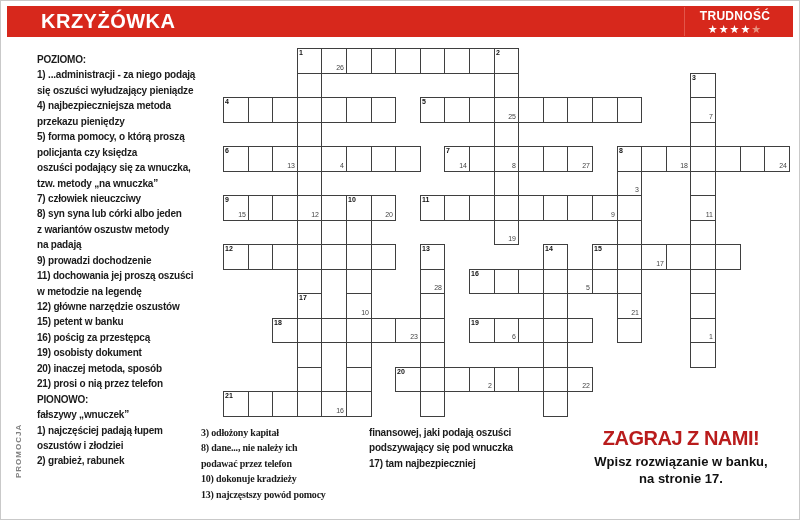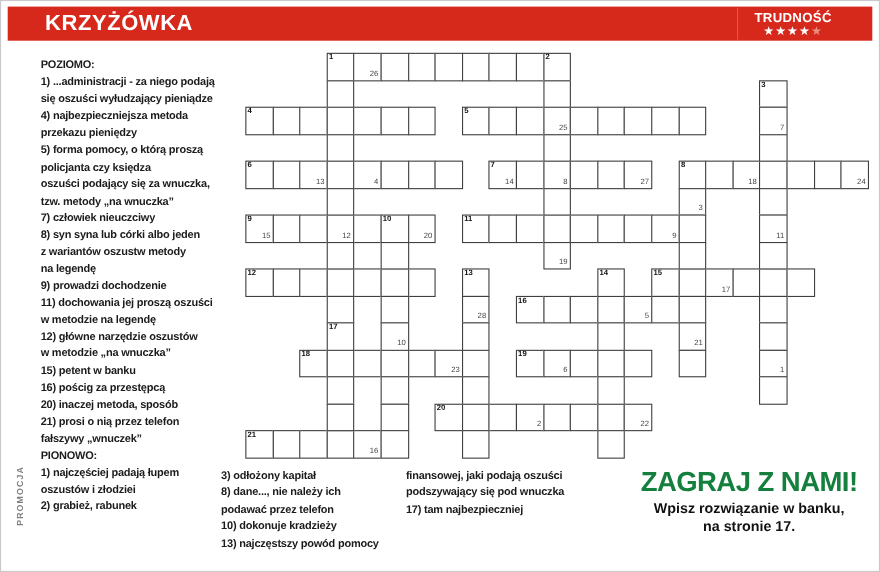--- a/index.html
+++ b/index.html
@@ -2,46 +2,46 @@
 <html><head>
 <meta charset="utf-8">
 <style>
   html,body{margin:0;padding:0;}
   body{width:800px;height:520px;background:#fff;font-family:"Liberation Sans",sans-serif;overflow:hidden;}
   .page{position:relative;width:798px;height:518px;border:1px solid #c9c9c9;background:#fff;}
 
   
   .banner{position:absolute;left:6px;top:5px;width:786px;height:31px;background:#d7281c;}
   .banner-title{position:absolute;left:34px;top:4px;color:#fff;font-size:20px;font-weight:bold;letter-spacing:.5px;}
-  .difficulty{position:absolute;right:22px;top:1px;width:100px;height:29px;text-align:center;border-left:1px solid #e2564a;}
+  .difficulty{position:absolute;right:8px;top:1px;width:100px;height:29px;text-align:center;border-left:1px solid #e2564a;}
   .difficulty-label{color:#fff;font-size:12px;font-weight:bold;letter-spacing:.3px;line-height:14px;display:block;margin-top:2px;}
   .stars{display:block;line-height:12px;font-size:11px;letter-spacing:1px;}
   .star.filled{color:#ffffff;}
   .star.empty{color:#e8917f;}
 
   
   .promo-vertical{position:absolute;left:13px;top:415px;height:62px;writing-mode:vertical-rl;transform:rotate(180deg);
     font-size:8px;font-weight:bold;color:#808080;letter-spacing:1px;}
 
   
   .clue-col{position:absolute;color:#1b1b1b;font-size:10px;font-weight:bold;letter-spacing:-0.2px;}
   .clue-line{height:15.45px;line-height:15.45px;white-space:nowrap;}
   .clues-left{left:36px;top:51px;width:185px;}
-  .clues-bottom-2{left:200px;top:424px;width:170px;}
+  .clues-bottom-2{left:200px;top:424px;width:170px;font-family:Liberation Serif, serif;}
   .clues-bottom-3{left:368px;top:424px;width:200px;}
 
   
   .cw-grid{position:absolute;left:222px;top:47px;width:570px;height:370px;}
   .cw-cell{position:absolute;border:1px solid #3f3f3f;background:#fff;box-sizing:border-box;}
   .cw-num{position:absolute;left:1px;top:0;font-size:7px;font-weight:bold;color:#111;line-height:8px;}
   .cw-small{position:absolute;right:2px;bottom:1px;font-size:7px;font-weight:normal;color:#444;line-height:8px;}
 
   
   .cta{position:absolute;left:562px;top:422px;width:236px;text-align:center;}
-  .cta-title{color:#15803d;font-size:25px;font-weight:bold;letter-spacing:-0.5px;line-height:30px;}
+  .cta-title{color:#b91c1c;font-size:20px;font-weight:bold;letter-spacing:-0.5px;line-height:30px;}
   .cta-line{color:#111;font-size:13px;font-weight:bold;line-height:17px;}
 </style>
 </head>
 <body>
 
 <div class="page">
 
   <div class="banner">
     <div class="banner-title">KRZYŻÓWKA</div>
     <div class="difficulty">
@@ -58,32 +58,32 @@
       <div class="clue-line">się oszuści wyłudzający pieniądze</div>
       <div class="clue-line">4) najbezpieczniejsza metoda</div>
       <div class="clue-line">przekazu pieniędzy</div>
       <div class="clue-line">5) forma pomocy, o którą proszą</div>
       <div class="clue-line">policjanta czy księdza</div>
       <div class="clue-line">oszuści podający się za wnuczka,</div>
       <div class="clue-line">tzw. metody „na wnuczka”</div>
       <div class="clue-line">7) człowiek nieuczciwy</div>
       <div class="clue-line">8) syn syna lub córki albo jeden</div>
       <div class="clue-line">z wariantów oszustw metody</div>
-      <div class="clue-line">na legendę</div>
+      <div class="clue-line">na padają</div>
       <div class="clue-line">9) prowadzi dochodzenie</div>
       <div class="clue-line">11) dochowania jej proszą oszuści</div>
       <div class="clue-line">w metodzie na legendę</div>
       <div class="clue-line">12) główne narzędzie oszustów</div>
-      <div class="clue-line">w metodzie „na wnuczka”</div>
       <div class="clue-line">15) petent w banku</div>
       <div class="clue-line">16) pościg za przestępcą</div>
+      <div class="clue-line">19) osobisty dokument</div>
       <div class="clue-line">20) inaczej metoda, sposób</div>
       <div class="clue-line">21) prosi o nią przez telefon</div>
+      <div class="clue-line">PIONOWO:</div>
       <div class="clue-line">fałszywy „wnuczek”</div>
-      <div class="clue-line">PIONOWO:</div>
       <div class="clue-line">1) najczęściej padają łupem</div>
       <div class="clue-line">oszustów i złodziei</div>
       <div class="clue-line">2) grabież, rabunek</div>
     </div>
 
   <div class="cw-grid">
       <div class="cw-cell" style="left: 74px; top: 0px; width: 25px; height: 26px;">
         <span class="cw-num">1</span>
       </div>
       <div class="cw-cell" style="left: 98px; top: 0px; width: 26px; height: 26px;">

